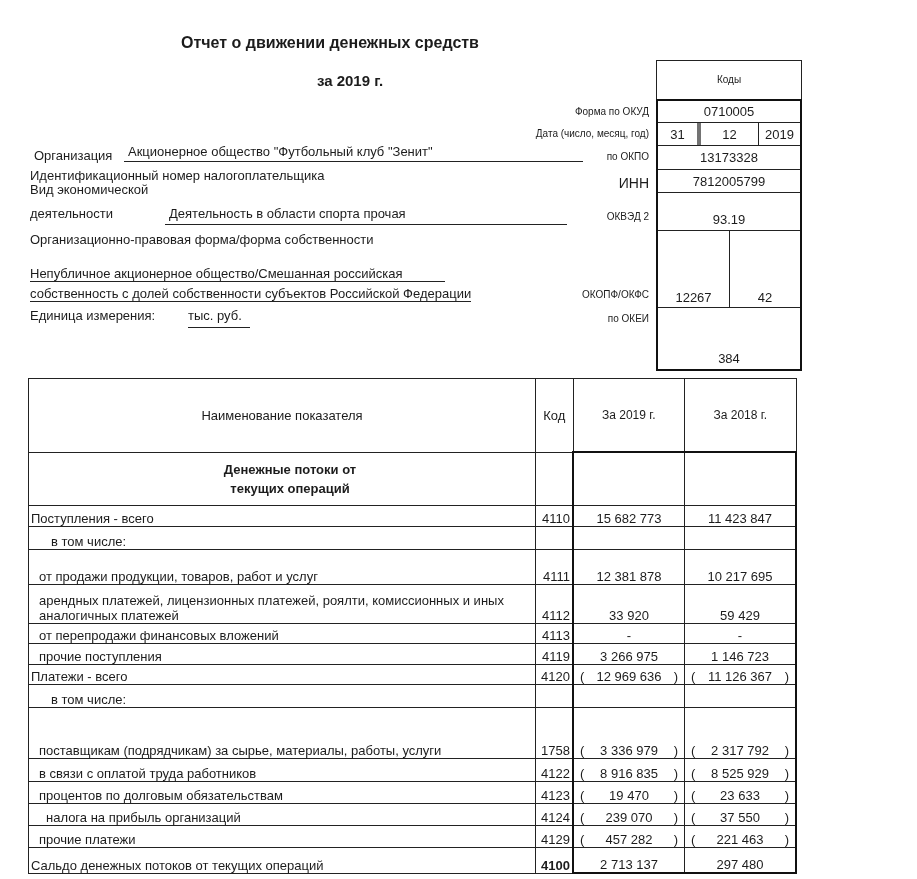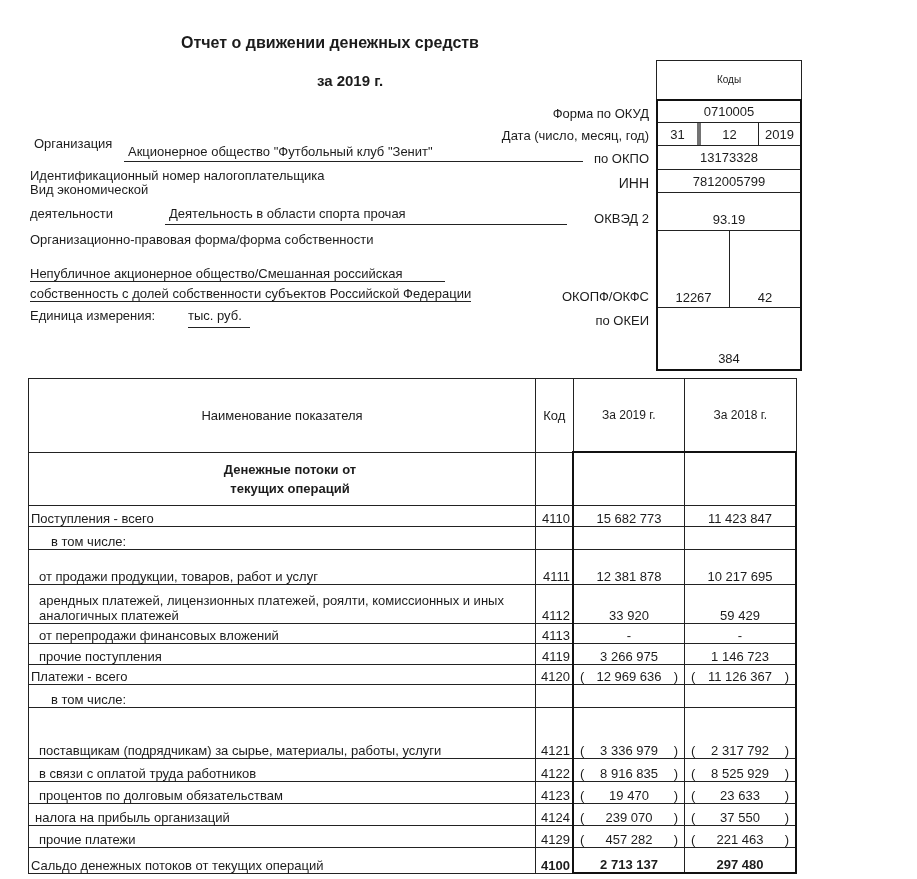--- a/index.html
+++ b/index.html
@@ -1,59 +1,59 @@
 <!DOCTYPE html>
 <html><head>
 <meta charset="utf-8">
 <style>
   html,body{margin:0;padding:0;background:#ffffff;}
   body{width:917px;height:879px;position:relative;overflow:hidden;font-family:"Liberation Sans",sans-serif;color:#1c1c1c;}
   .abs{position:absolute;}
   .title{left:0;width:660px;top:34px;text-align:center;font-weight:bold;font-size:16px;}
   .subtitle{left:0;width:700px;top:72px;text-align:center;font-weight:bold;font-size:15px;}
   .lbl{font-size:13px;white-space:nowrap;}
-  .rlbl{font-size:13px;white-space:nowrap;text-align:right;}
+  .rlbl{font-size:10px;white-space:nowrap;text-align:right;}
   .uline{border-bottom:1.5px solid #222;}
   
   .codes{left:656px;top:60px;width:146px;}
   .codes .hdr{position:absolute;left:0;top:0;width:144px;height:38px;border:1px solid #222;text-align:center;line-height:38px;font-size:10px;}
   .codes .body{position:absolute;left:0;top:39px;width:142px;border:2px solid #111;}
   .crow{position:relative;border-bottom:1px solid #222;font-size:13px;text-align:center;box-sizing:border-box;}
   .crow:last-child{border-bottom:none;}
   .split{display:flex;height:100%;}
   .split > div{box-sizing:border-box;}
   
   table.main{position:absolute;left:28px;top:378px;border-collapse:collapse;font-size:13px;}
   table.main td{border:1px solid #222;padding:0 4px;vertical-align:bottom;}
   table.main td.name{width:480px;}
   table.main td.code{width:32px;text-align:right;padding:0 2px;}
   table.main td.v{width:110px;text-align:center;padding:0;}
   .v19{border-left:2px solid #111 !important;border-right:1px solid #222;}
   .v18{border-right:2px solid #111 !important;}
-  .lastrow td.v{border-bottom:2px solid #111 !important;font-weight:bold;}
+  .lastrow td.v{border-bottom:2px solid #111 !important;}
   .hdrrow td{height:72px;vertical-align:middle !important;text-align:center;}
   .secrow td{height:52px;}
   .neg{display:flex;justify-content:space-between;padding:0 6px;}
   .bold{font-weight:bold;}
 </style>
 </head>
 <body>
 
 <div class="abs title">Отчет о движении денежных средств</div>
 <div class="abs subtitle">за 2019 г.</div>
 
 <div class="abs rlbl" style="right:268px;top:106px;">Форма по ОКУД</div>
 <div class="abs rlbl" style="right:268px;top:128px;">Дата (число, месяц, год)</div>
 <div class="abs rlbl" style="right:268px;top:151px;">по ОКПО</div>
 <div class="abs rlbl" style="right:268px;top:175px;font-size:14px;">ИНН</div>
 <div class="abs rlbl" style="right:268px;top:211px;">ОКВЭД 2</div>
 <div class="abs rlbl" style="right:268px;top:289px;">ОКОПФ/ОКФС</div>
 <div class="abs rlbl" style="right:268px;top:313px;">по ОКЕИ</div>
 
-<div class="abs lbl" style="left:34px;top:136px;text-align:right;">Организация</div>
+<div class="abs lbl" style="left:34px;top:148px;text-align:right;">Организация</div>
 <div class="abs lbl uline" style="left:124px;top:144px;width:455px;padding-left:4px;padding-bottom:2px;">Акционерное общество "Футбольный клуб "Зенит"</div>
 <div class="abs lbl" style="left:30px;top:168px;">Идентификационный номер налогоплательщика</div>
 <div class="abs lbl" style="left:30px;top:182px;">Вид экономической</div>
 <div class="abs lbl" style="left:30px;top:206px;">деятельности</div>
 <div class="abs lbl uline" style="left:165px;top:206px;width:398px;padding-left:4px;padding-bottom:3px;">Деятельность в области спорта прочая</div>
 <div class="abs lbl" style="left:30px;top:232px;">Организационно-правовая форма/форма собственности</div>
 <div class="abs lbl uline" style="left:30px;top:266px;width:415px;">Непубличное акционерное общество/Смешанная российская</div>
 <div class="abs lbl uline" style="left:30px;top:286px;">собственность с долей собственности субъектов Российской Федерации</div>
 <div class="abs lbl" style="left:30px;top:308px;">Единица измерения:</div>
 <div class="abs lbl uline" style="left:188px;top:308px;padding-bottom:4px;width:62px;">тыс. руб.</div>
@@ -156,21 +156,21 @@
         </td>
       </tr>
       <tr>
         <td class="name" style="height: 22px; padding-left: 22px;">в том числе:</td>
         <td class="code" style="height: 22px;"></td>
         <td class="v v19" style="height: 22px;"></td>
         <td class="v v18" style="height: 22px;"></td>
       </tr>
       <tr>
         <td class="name" style="height: 50px; padding-left: 10px;">поставщикам (подрядчикам) за сырье, материалы, работы, услуги</td>
-        <td class="code" style="height: 50px;">4121</td>
+        <td class="code" style="height: 50px;">1758</td>
         <td class="v v19" style="height: 50px;">
           <div class="neg">
             <span>(</span>
             <span>3 336 979</span>
             <span>)</span>
           </div>
         </td>
         <td class="v v18" style="height: 50px;">
           <div class="neg">
             <span>(</span>
@@ -209,21 +209,21 @@
         </td>
         <td class="v v18" style="height: 21px;">
           <div class="neg">
             <span>(</span>
             <span>23 633</span>
             <span>)</span>
           </div>
         </td>
       </tr>
       <tr>
-        <td class="name" style="height: 21px; padding-left: 6px;">налога на прибыль организаций</td>
+        <td class="name" style="height: 21px; padding-left: 17px;">налога на прибыль организаций</td>
         <td class="code" style="height: 21px;">4124</td>
         <td class="v v19" style="height: 21px;">
           <div class="neg">
             <span>(</span>
             <span>239 070</span>
             <span>)</span>
           </div>
         </td>
         <td class="v v18" style="height: 21px;">
           <div class="neg">

